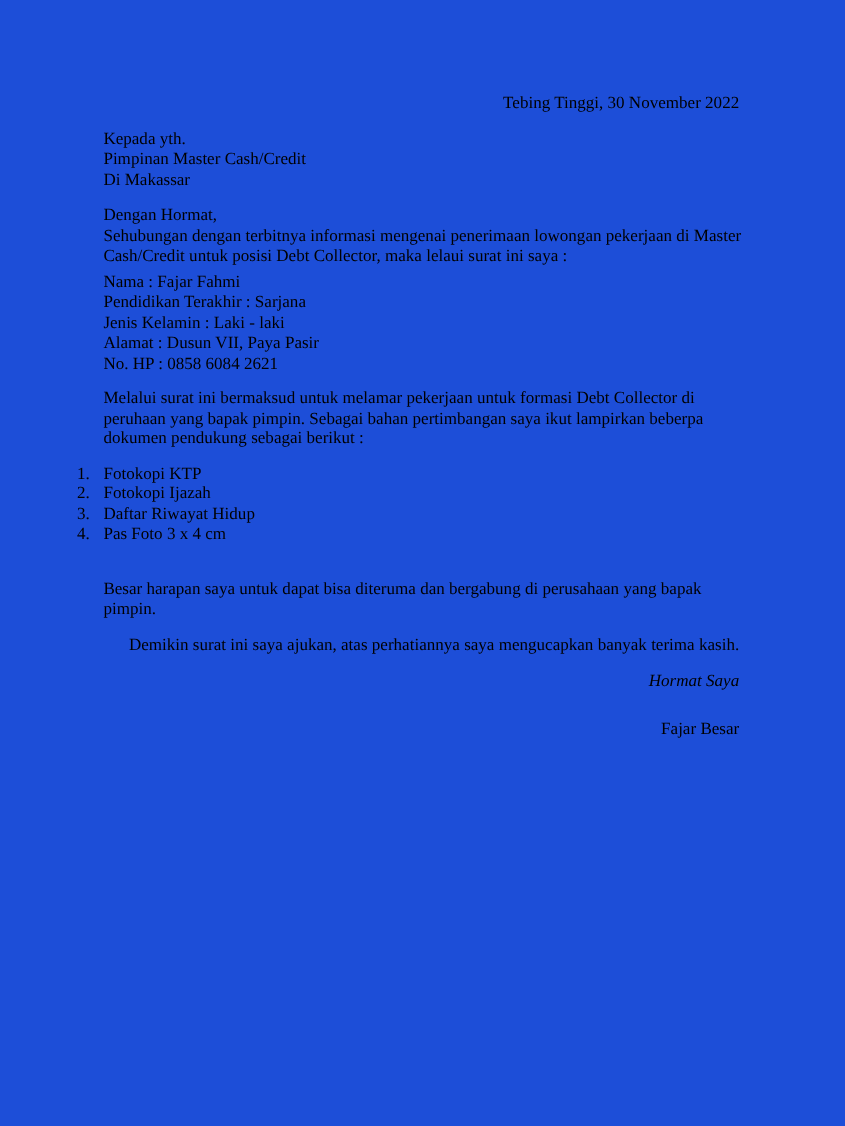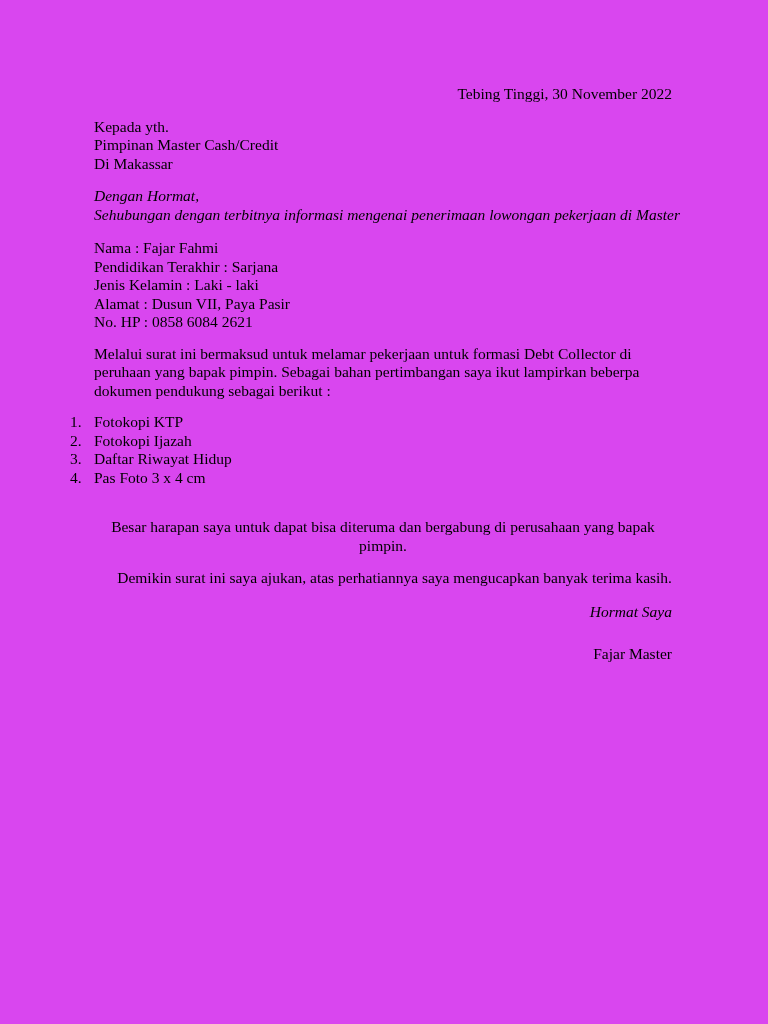--- a/index.html
+++ b/index.html
@@ -1,59 +1,60 @@
 <!DOCTYPE html>
 <html><head>
 <meta charset="utf-8">
 <style>
   html, body { margin: 0; padding: 0; background: #ffffff; }
   .page {
     position: relative;
     width: 768px;
     height: 1024px;
-    background: #d946ef;
+    background: #1d4ed8;
     color: #000000;
     font-family: "Liberation Serif", "DejaVu Serif", serif;
     font-size: 15.5px;
     line-height: 18.5px;
     box-sizing: border-box;
     padding: 85px 96px 0 94px;
     overflow: hidden;
   }
   .line { white-space: nowrap; }
   .right { text-align: right; }
   .date-block      { margin: 0 0 14px 0; }
   .recipient-block { margin: 0 0 14px 0; }
-  .opening-block   { margin: 0 0 15px 0; font-style: italic; }
+  .opening-block   { margin: 0 0 5px 0; }
   .biodata-block   { margin: 0 0 13px 0; }
   .body-block      { margin: 0 0 13px 0; }
   .attachments-list{ margin: 0 0 31px -24px; padding: 0; list-style: none; }
   .attachment-item { display: flex; }
   .attachment-num  { flex: 0 0 24px; width: 24px; }
-  .hope-block      { margin: 0 0 14px 0; text-align: center; }
+  .hope-block      { margin: 0 0 14px 0; }
   .closing-block   { margin: 0 0 15px 0; text-align: right; }
   .salutation-block{ margin: 0 0 24px 0; font-style: italic; }
   .signature-block { margin: 0; }
 </style>
 </head>
 <body>
 
 <div class="page">
 
   <div class="date-block right line">Tebing Tinggi, 30 November 2022</div>
 
   <div class="recipient-block">
     <div class="line">Kepada yth.</div>
     <div class="line">Pimpinan Master Cash/Credit</div>
     <div class="line">Di Makassar</div>
   </div>
 
   <div class="opening-block">
     <div class="line">Dengan Hormat,</div>
     <div class="line">Sehubungan dengan terbitnya informasi mengenai penerimaan lowongan pekerjaan di Master</div>
+    <div class="line">Cash/Credit untuk posisi Debt Collector, maka lelaui surat ini saya :</div>
   </div>
 
   <div class="biodata-block">
     <div class="line">Nama : Fajar Fahmi</div>
     <div class="line">Pendidikan Terakhir : Sarjana</div>
     <div class="line">Jenis Kelamin : Laki - laki</div>
     <div class="line">Alamat : Dusun VII, Paya Pasir</div>
     <div class="line">No. HP : 0858 6084 2621</div>
   </div>
 
@@ -84,15 +85,15 @@
 
   <div class="hope-block">
     <div class="line">Besar harapan saya untuk dapat bisa diteruma dan bergabung di perusahaan yang bapak</div>
     <div class="line">pimpin.</div>
   </div>
 
   <div class="closing-block line">Demikin surat ini saya ajukan, atas perhatiannya saya mengucapkan banyak terima kasih.</div>
 
   <div class="salutation-block right line">Hormat Saya</div>
 
-  <div class="signature-block right line">Fajar Master</div>
+  <div class="signature-block right line">Fajar Besar</div>
 
 </div>
 
 </body></html>

